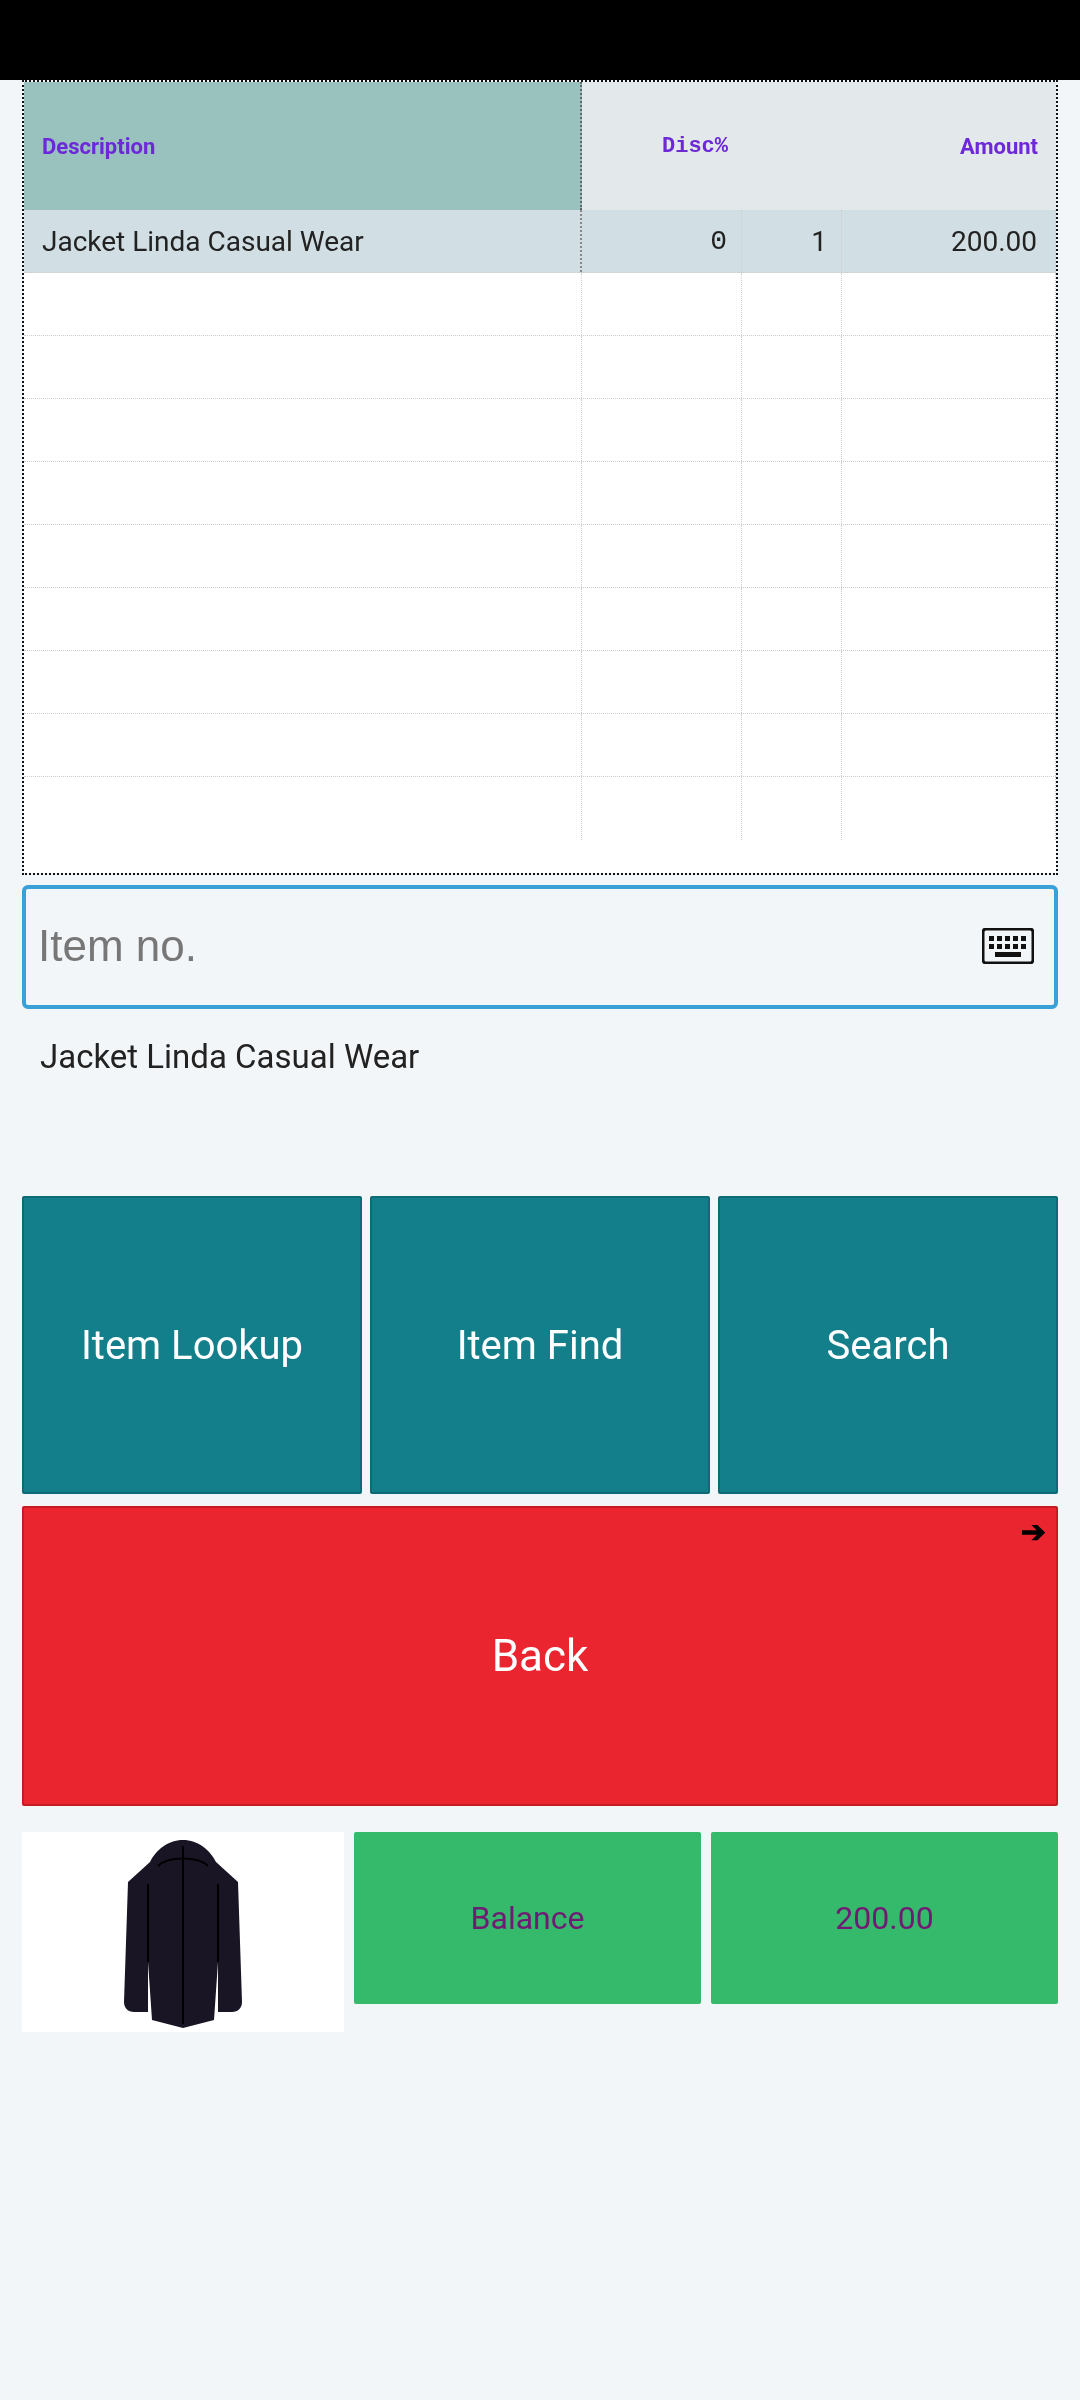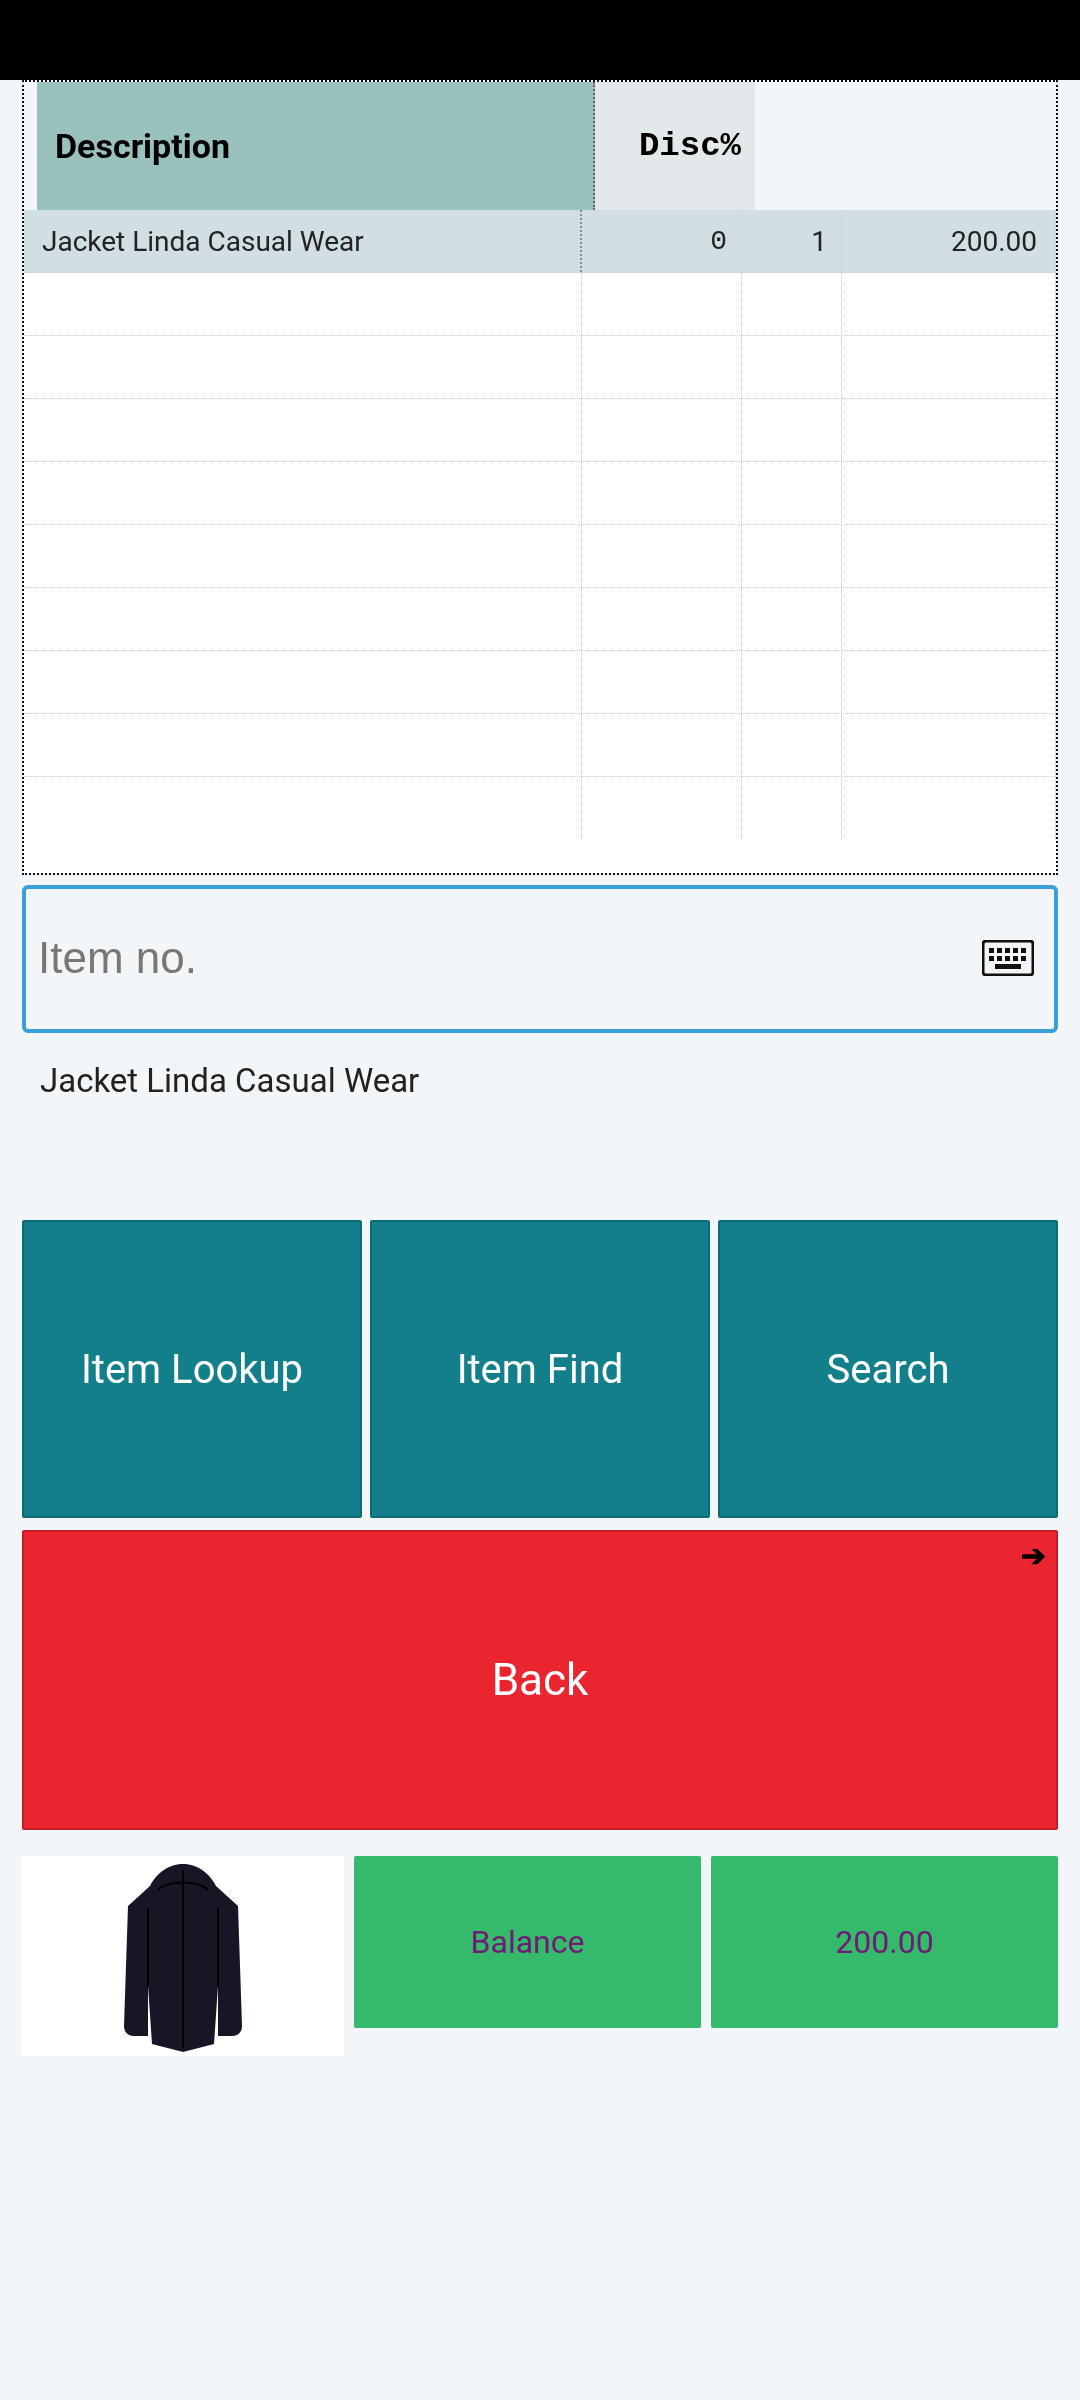--- a/index.html
+++ b/index.html
@@ -21,23 +21,22 @@
 
   
   .table {
     width: 100%;
     border: 2px dotted #111;
   }
   .thead {
     display: flex;
     height: 128px;
     font-weight: 700;
-    font-size: 34px;
-    color: #000000;
-    margin-left: 13px;
+    font-size: 22px;
+    color: #6d28d9;
   }
   .thead .col-desc {
     background: #99c2be;
     border-right: 2px dotted #666;
   }
   .thead .col-disc,
   .thead .col-qty,
   .thead .col-amt {
     background: #e3e8eb;
   }
@@ -71,21 +70,21 @@
   .col-amt  { flex: 1;      display:flex; align-items:center; justify-content:flex-end; padding-right: 18px; }
   .thead .col-disc { justify-content:flex-end; padding-right: 14px;}
   .thead .col-qty  { justify-content:center; }
   .thead .col-amt  { justify-content:flex-end; padding-right: 18px;}
 
   
   .item-input-wrap {
     margin-top: 10px;
     border: 4px solid #3aa0d8;
     border-radius: 6px;
-    height: 148px;
+    height: 124px;
     display: flex;
     align-items: center;
     padding: 0 20px 2px 12px;
     background: #f3f6f8;
   }
   .item-input {
     flex: 1;
     border: none;
     background: transparent;
     font-size: 44px;
@@ -175,20 +174,21 @@
 <body>
 
 <div class="status-bar"></div>
 
 <div class="content">
 
   <div class="table">
     <div class="thead">
       <div class="col-desc">Description</div>
       <div class="col-disc">Disc%</div>
+      <div class="col-amt">Amount</div>
     </div>
     <div class="tbody">
       <div class="trow filled">
         <div class="col-desc">Jacket Linda Casual Wear</div>
         <div class="col-disc">0</div>
         <div class="col-qty">1</div>
         <div class="col-amt">200.00</div>
       </div>
       <div class="trow blank">
           <div class="col-desc"></div>

